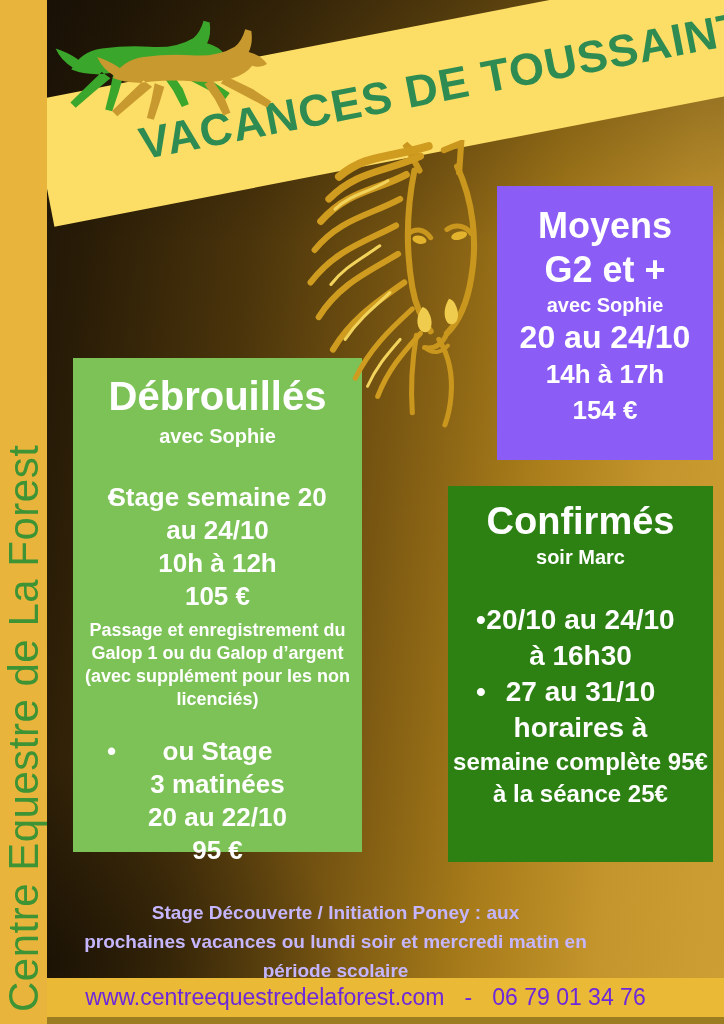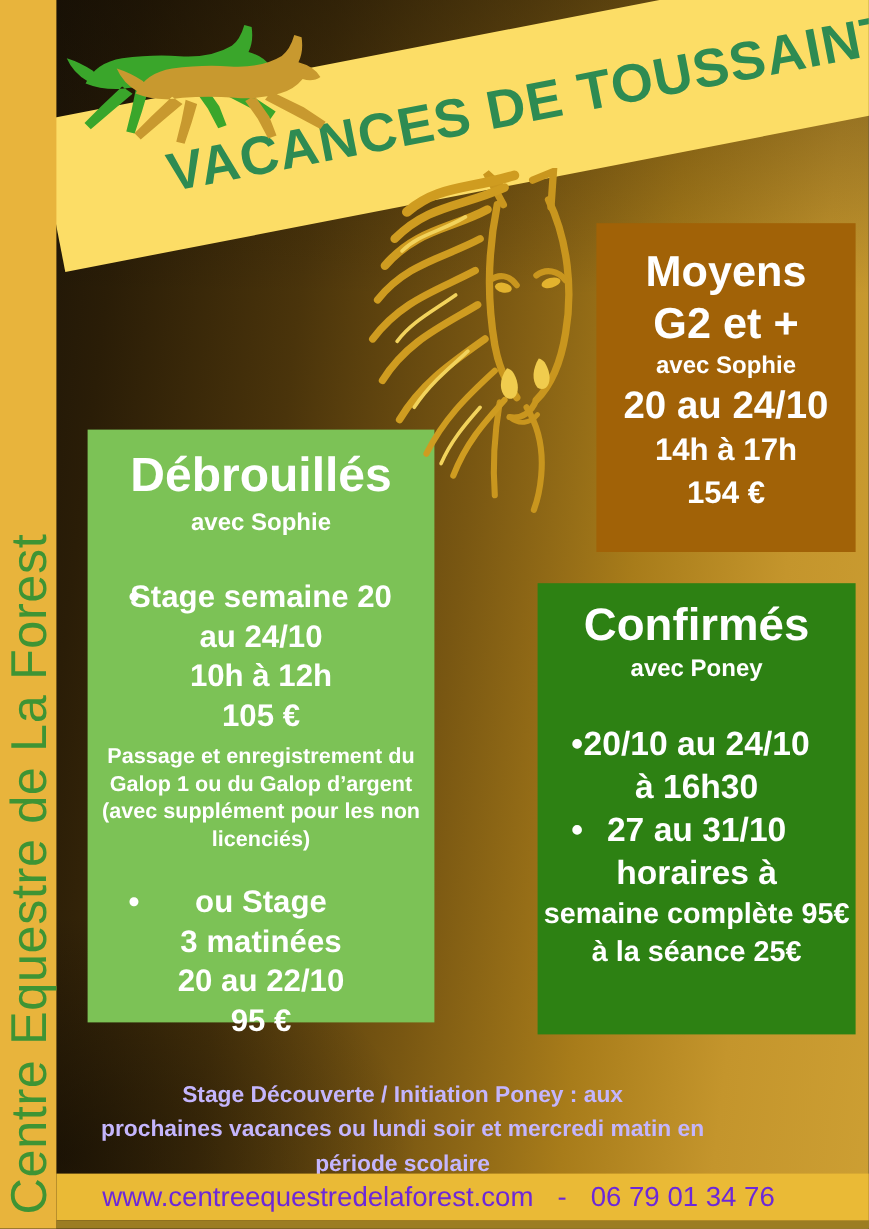--- a/index.html
+++ b/index.html
@@ -34,21 +34,21 @@
   .banner-text{
     font-size:45px; font-weight:bold; color:#2e8b52; letter-spacing:1px;
     white-space:nowrap; padding-left:26px;
   }
   
   .horses{position:absolute; left:52px; top:4px; width:246px; height:134px; z-index:5;}
   .horsehead{position:absolute; left:286px; top:140px; width:214px; height:290px; z-index:4;}
   
   .box{position:absolute; color:#fff; text-align:center; z-index:2; box-sizing:border-box;}
   .box-deb{left:73px; top:358px; width:289px; height:494px; background:#7cc256; padding-top:15px;}
-  .box-moy{left:497px; top:186px; width:216px; height:274px; background:#a16207; padding-top:18px;}
+  .box-moy{left:497px; top:186px; width:216px; height:274px; background:#8b5cf6; padding-top:18px;}
   .box-con{left:448px; top:486px; width:265px; height:376px; background:#2d8113; padding-top:12px;}
   .t-big{font-size:40px; font-weight:bold; line-height:46px;}
   .t-big2{font-size:36px; font-weight:bold; line-height:44px;}
   .coach{font-size:20px; font-weight:bold; line-height:26px; margin-top:4px;}
   .opt{margin-top:32px;}
   .opt2{margin-top:24px;}
   .line{position:relative; font-size:26px; font-weight:bold; line-height:33px;}
   .bullet{position:absolute; left:34px; top:0; font-size:26px;}
   .note{font-size:18px; font-weight:bold; line-height:23px; margin-top:6px; padding:0 10px;}
   .moy-line1{font-size:32px; font-weight:bold; line-height:38px; margin-top:0;}
@@ -162,21 +162,21 @@
     <div class="t-big2">Moyens</div>
     <div class="t-big2" style="line-height:44px;">G2 et +</div>
     <div class="coach" style="margin-top:0;">avec Sophie</div>
     <div class="moy-line1">20 au 24/10</div>
     <div class="moy-line">14h à 17h</div>
     <div class="moy-line">154 €</div>
   </div>
 
   <div class="box box-con">
     <div class="t-big2" style="font-size:38px;line-height:46px;">Confirmés</div>
-    <div class="coach" style="margin-top:0;">avec Poney</div>
+    <div class="coach" style="margin-top:0;">soir Marc</div>
     <div class="con-group">
       <div class="con-line">
         <span class="con-bullet">•</span>
         <span>20/10 au 24/10</span>
       </div>
       <div class="con-line">à 16h30</div>
       <div class="con-line">
         <span class="con-bullet">•</span>
         <span>27 au 31/10</span>
       </div>

